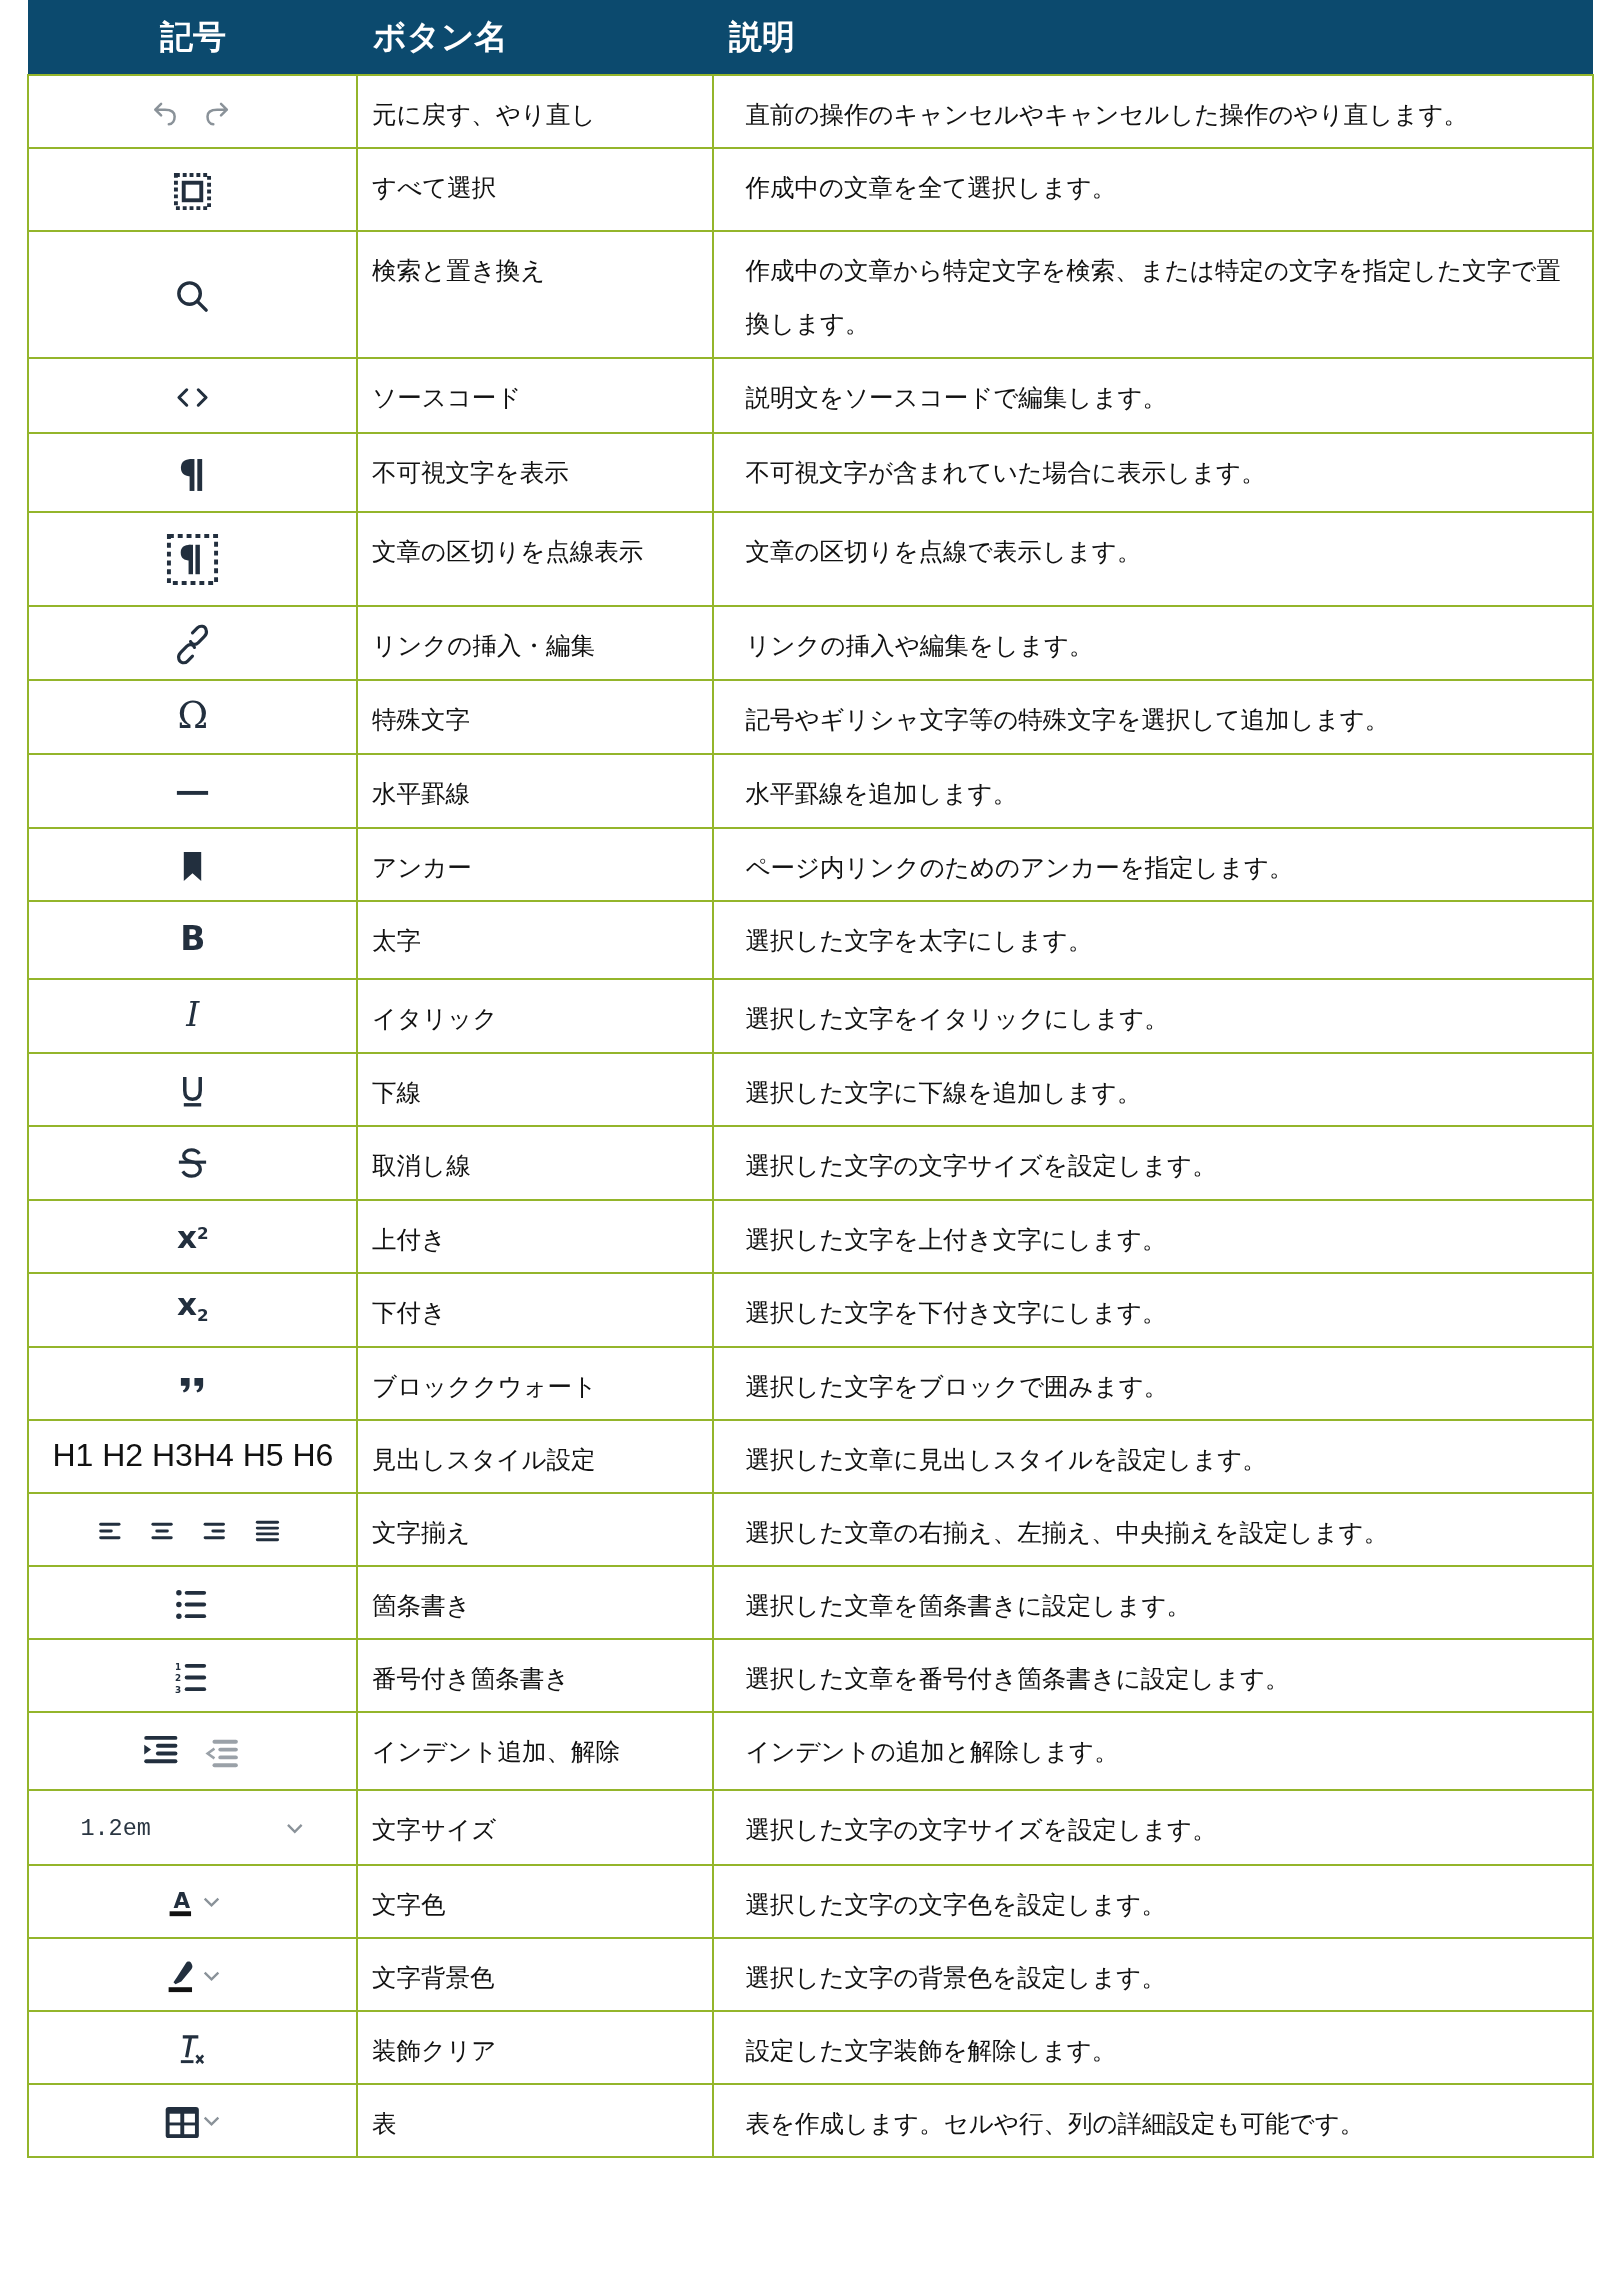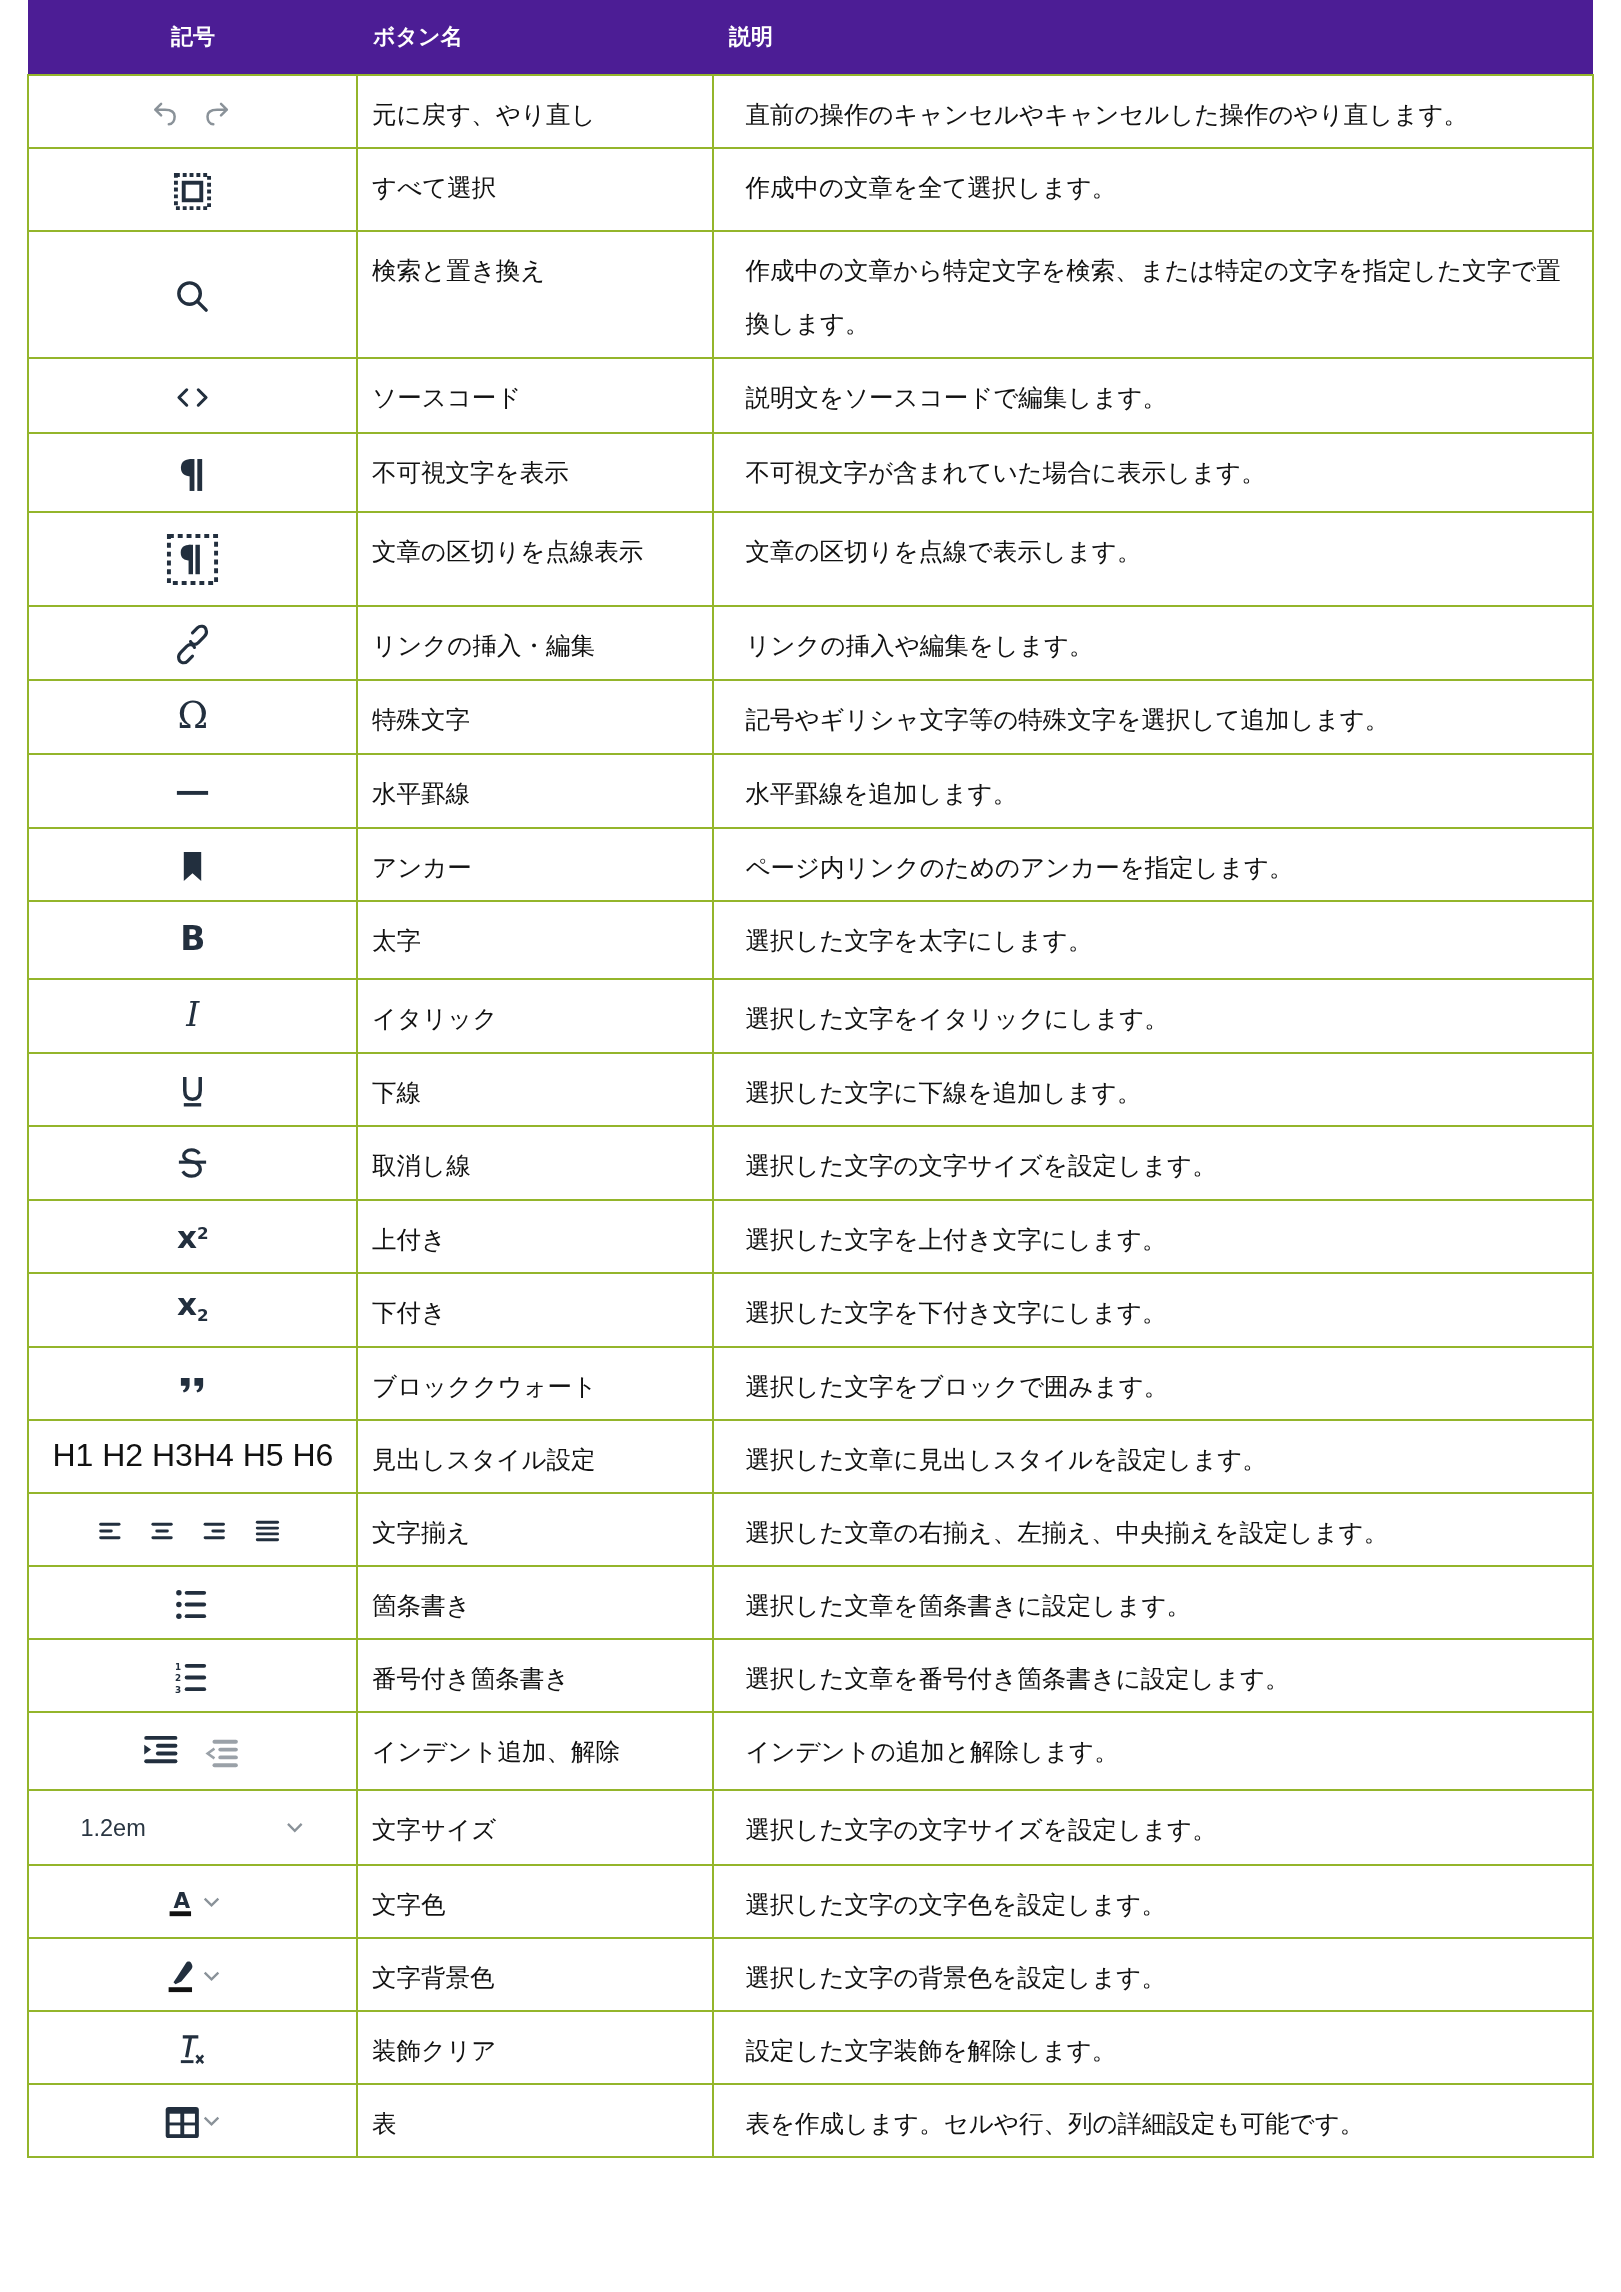--- a/index.html
+++ b/index.html
@@ -1,31 +1,31 @@
 <!DOCTYPE html>
 <html><head>
 <meta charset="utf-8">
 <style>
   html, body { margin: 0; padding: 0; background: #ffffff; }
   body { width: 1621px; height: 2293px; position: relative; overflow: hidden;
          font-family: "DejaVu Sans", "Liberation Sans", sans-serif; color: #111; }
   .tbl { position: absolute; left: 27.4px; top: 0; width: 1565px; border-collapse: collapse; table-layout: fixed; }
   .tbl col.c1 { width: 329px; } .tbl col.c2 { width: 356px; } .tbl col.c3 { width: 880px; }
-  .tbl th { background: #4c1d95; color: #fff; font-weight: bold; font-size: 22px; height: 74px;
+  .tbl th { background: #0c4a6e; color: #fff; font-weight: bold; font-size: 33px; height: 74px;
             text-align: left; padding: 0 0 0 15.7px; border: none; }
   .tbl th.h1 { text-align: center; padding: 0; }
   .tbl td { border: 2.9px solid #94b52b; padding: 11.8px 0 0 13.7px; vertical-align: top;
             font-size: 24.5px; line-height: 53px; color: #111; }
   .tbl td.icon { text-align: center; vertical-align: middle; padding: 0; color: #222f3e; }
   .tbl td.desc { padding-left: 31px; padding-right: 19.6px; }
   svg { display: inline-block; vertical-align: middle; }
   .gray { color: #8a9299; }
   .htext { font-family: "Liberation Sans", sans-serif; font-size: 32px; color: #111; }
   .fs { display: inline-flex; align-items: center; justify-content: space-between; width: 225px;
-        font-family: Liberation Sans, sans-serif; font-size: 23.5px; color: #2a3642; }
+        font-family: Liberation Mono, monospace; font-size: 23.5px; color: #2a3642; }
 </style>
 </head>
 <body>
 
 <table class="tbl">
   <colgroup>
       <col class="c1">
       <col class="c2">
       <col class="c3">
     </colgroup>

